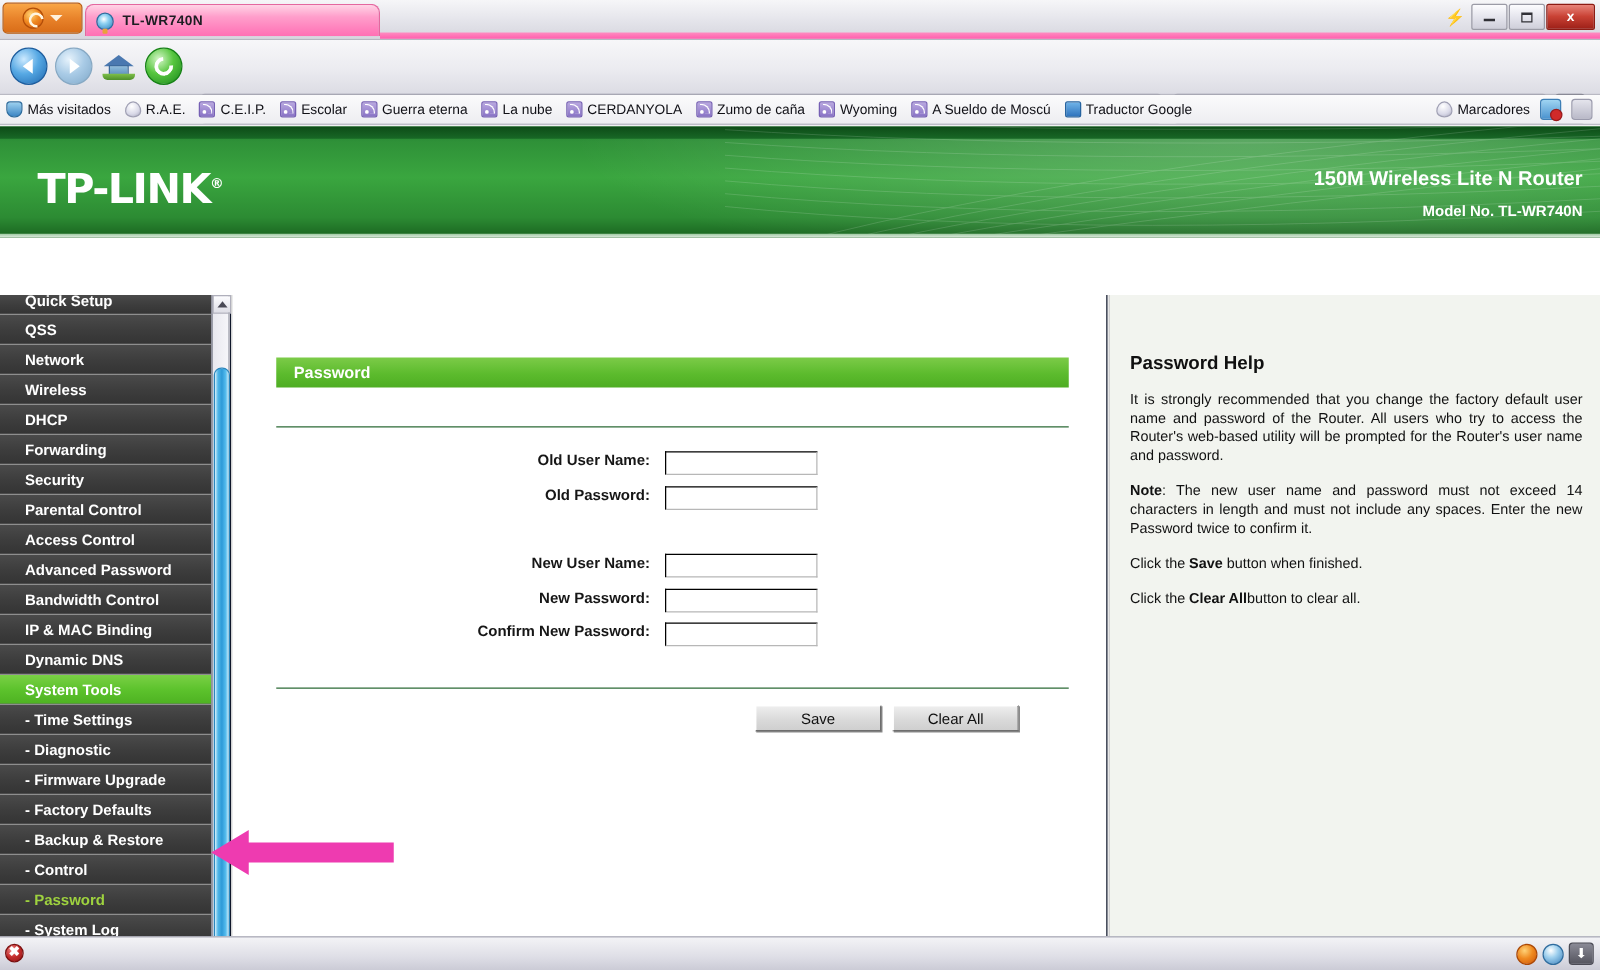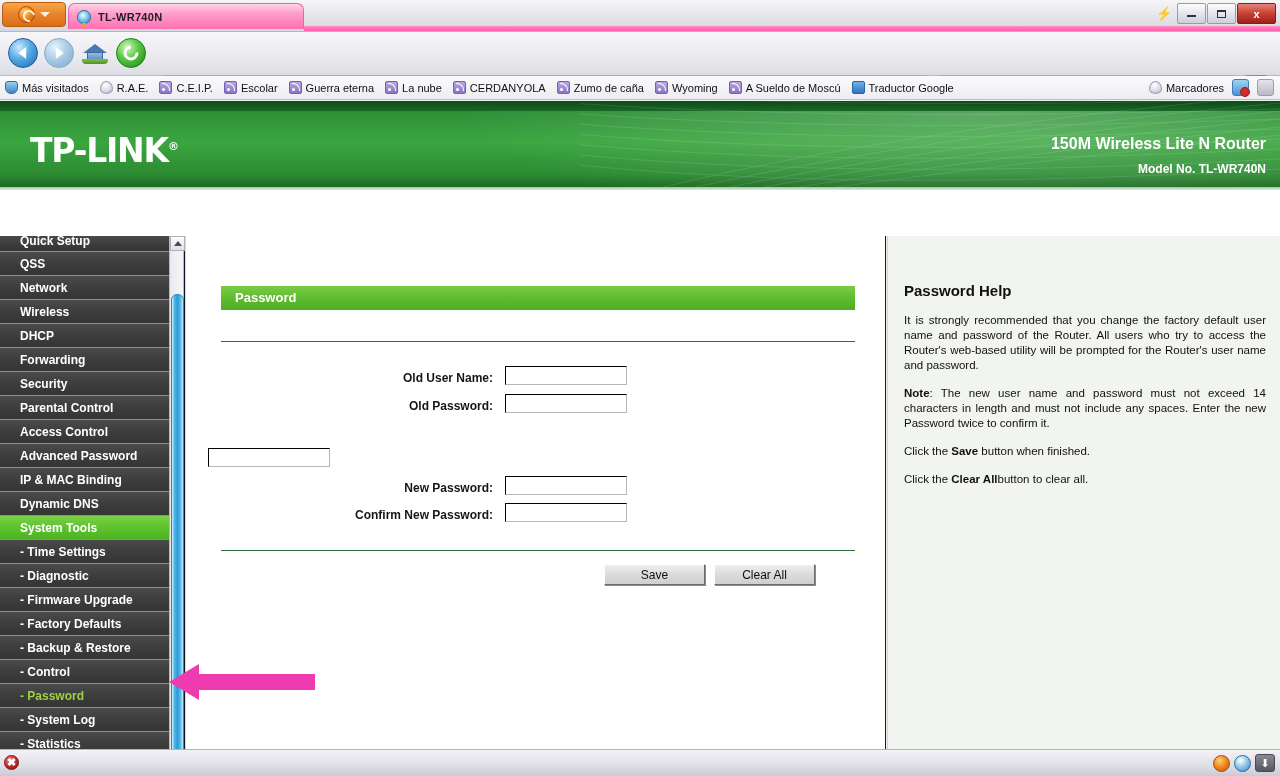--- a/index.html
+++ b/index.html
@@ -356,22 +356,22 @@
   }
   .hr-top {
     position: absolute; left: 35px; top: 105px; width: 634px; height: 0;
     border-top: 1px solid #2d6b37;
   }
   .hr-bottom {
     position: absolute; left: 35px; top: 314px; width: 634px; height: 0;
     border-top: 1px solid #2d6b37;
   }
   .form-row {
-    position: absolute; left: 22px; width: 634px; height: 24px;
-    display: flex; align-items: flex-end;
+    position: absolute; left: 49px; width: 634px; height: 24px;
+    display: flex; align-items: flex-start;
   }
   .form-label {
     width: 297px; text-align: right; padding-right: 12px;
     font-size: 12px; font-weight: bold; color: #161616;
     font-family: "Liberation Sans", sans-serif;
   }
   .form-input {
     width: 122px; height: 19px;
     border: 1px solid #000000; border-right-color: #b7b7b7; border-bottom-color: #b7b7b7;
     background: #ffffff; outline: none;
@@ -618,20 +618,21 @@
         <div class="menu-item clipped-top">Quick Setup</div>
         <div class="menu-item">QSS</div>
         <div class="menu-item">Network</div>
         <div class="menu-item">Wireless</div>
         <div class="menu-item">DHCP</div>
         <div class="menu-item">Forwarding</div>
         <div class="menu-item">Security</div>
         <div class="menu-item">Parental Control</div>
         <div class="menu-item">Access Control</div>
         <div class="menu-item">Advanced Password</div>
+        <div class="menu-item">Bandwidth Control</div>
         <div class="menu-item">IP &amp; MAC Binding</div>
         <div class="menu-item">Dynamic DNS</div>
         <div class="menu-item active-green">System Tools</div>
         <div class="menu-item sub">- Time Settings</div>
         <div class="menu-item sub">- Diagnostic</div>
         <div class="menu-item sub">- Firmware Upgrade</div>
         <div class="menu-item sub">- Factory Defaults</div>
         <div class="menu-item sub">- Backup &amp; Restore</div>
         <div class="menu-item sub">- Control</div>
         <div class="menu-item sub active-text">- Password</div>
@@ -655,20 +656,21 @@
 
         <div class="form-row" style="top:125px">
           <span class="form-label">Old User Name:</span>
           <input class="form-input" type="text" value="" style="">
         </div>
         <div class="form-row" style="top:153px">
           <span class="form-label">Old Password:</span>
           <input class="form-input" type="password" value="" style="">
         </div>
         <div class="form-row" style="top:207px">
+          <span class="form-label">New User Name:</span>
           <input class="form-input" type="text" value="" style="">
         </div>
         <div class="form-row" style="top:235px">
           <span class="form-label">New Password:</span>
           <input class="form-input" type="password" value="" style="">
         </div>
         <div class="form-row" style="top:262px">
           <span class="form-label">Confirm New Password:</span>
           <input class="form-input" type="password" value="" style="">
         </div>

